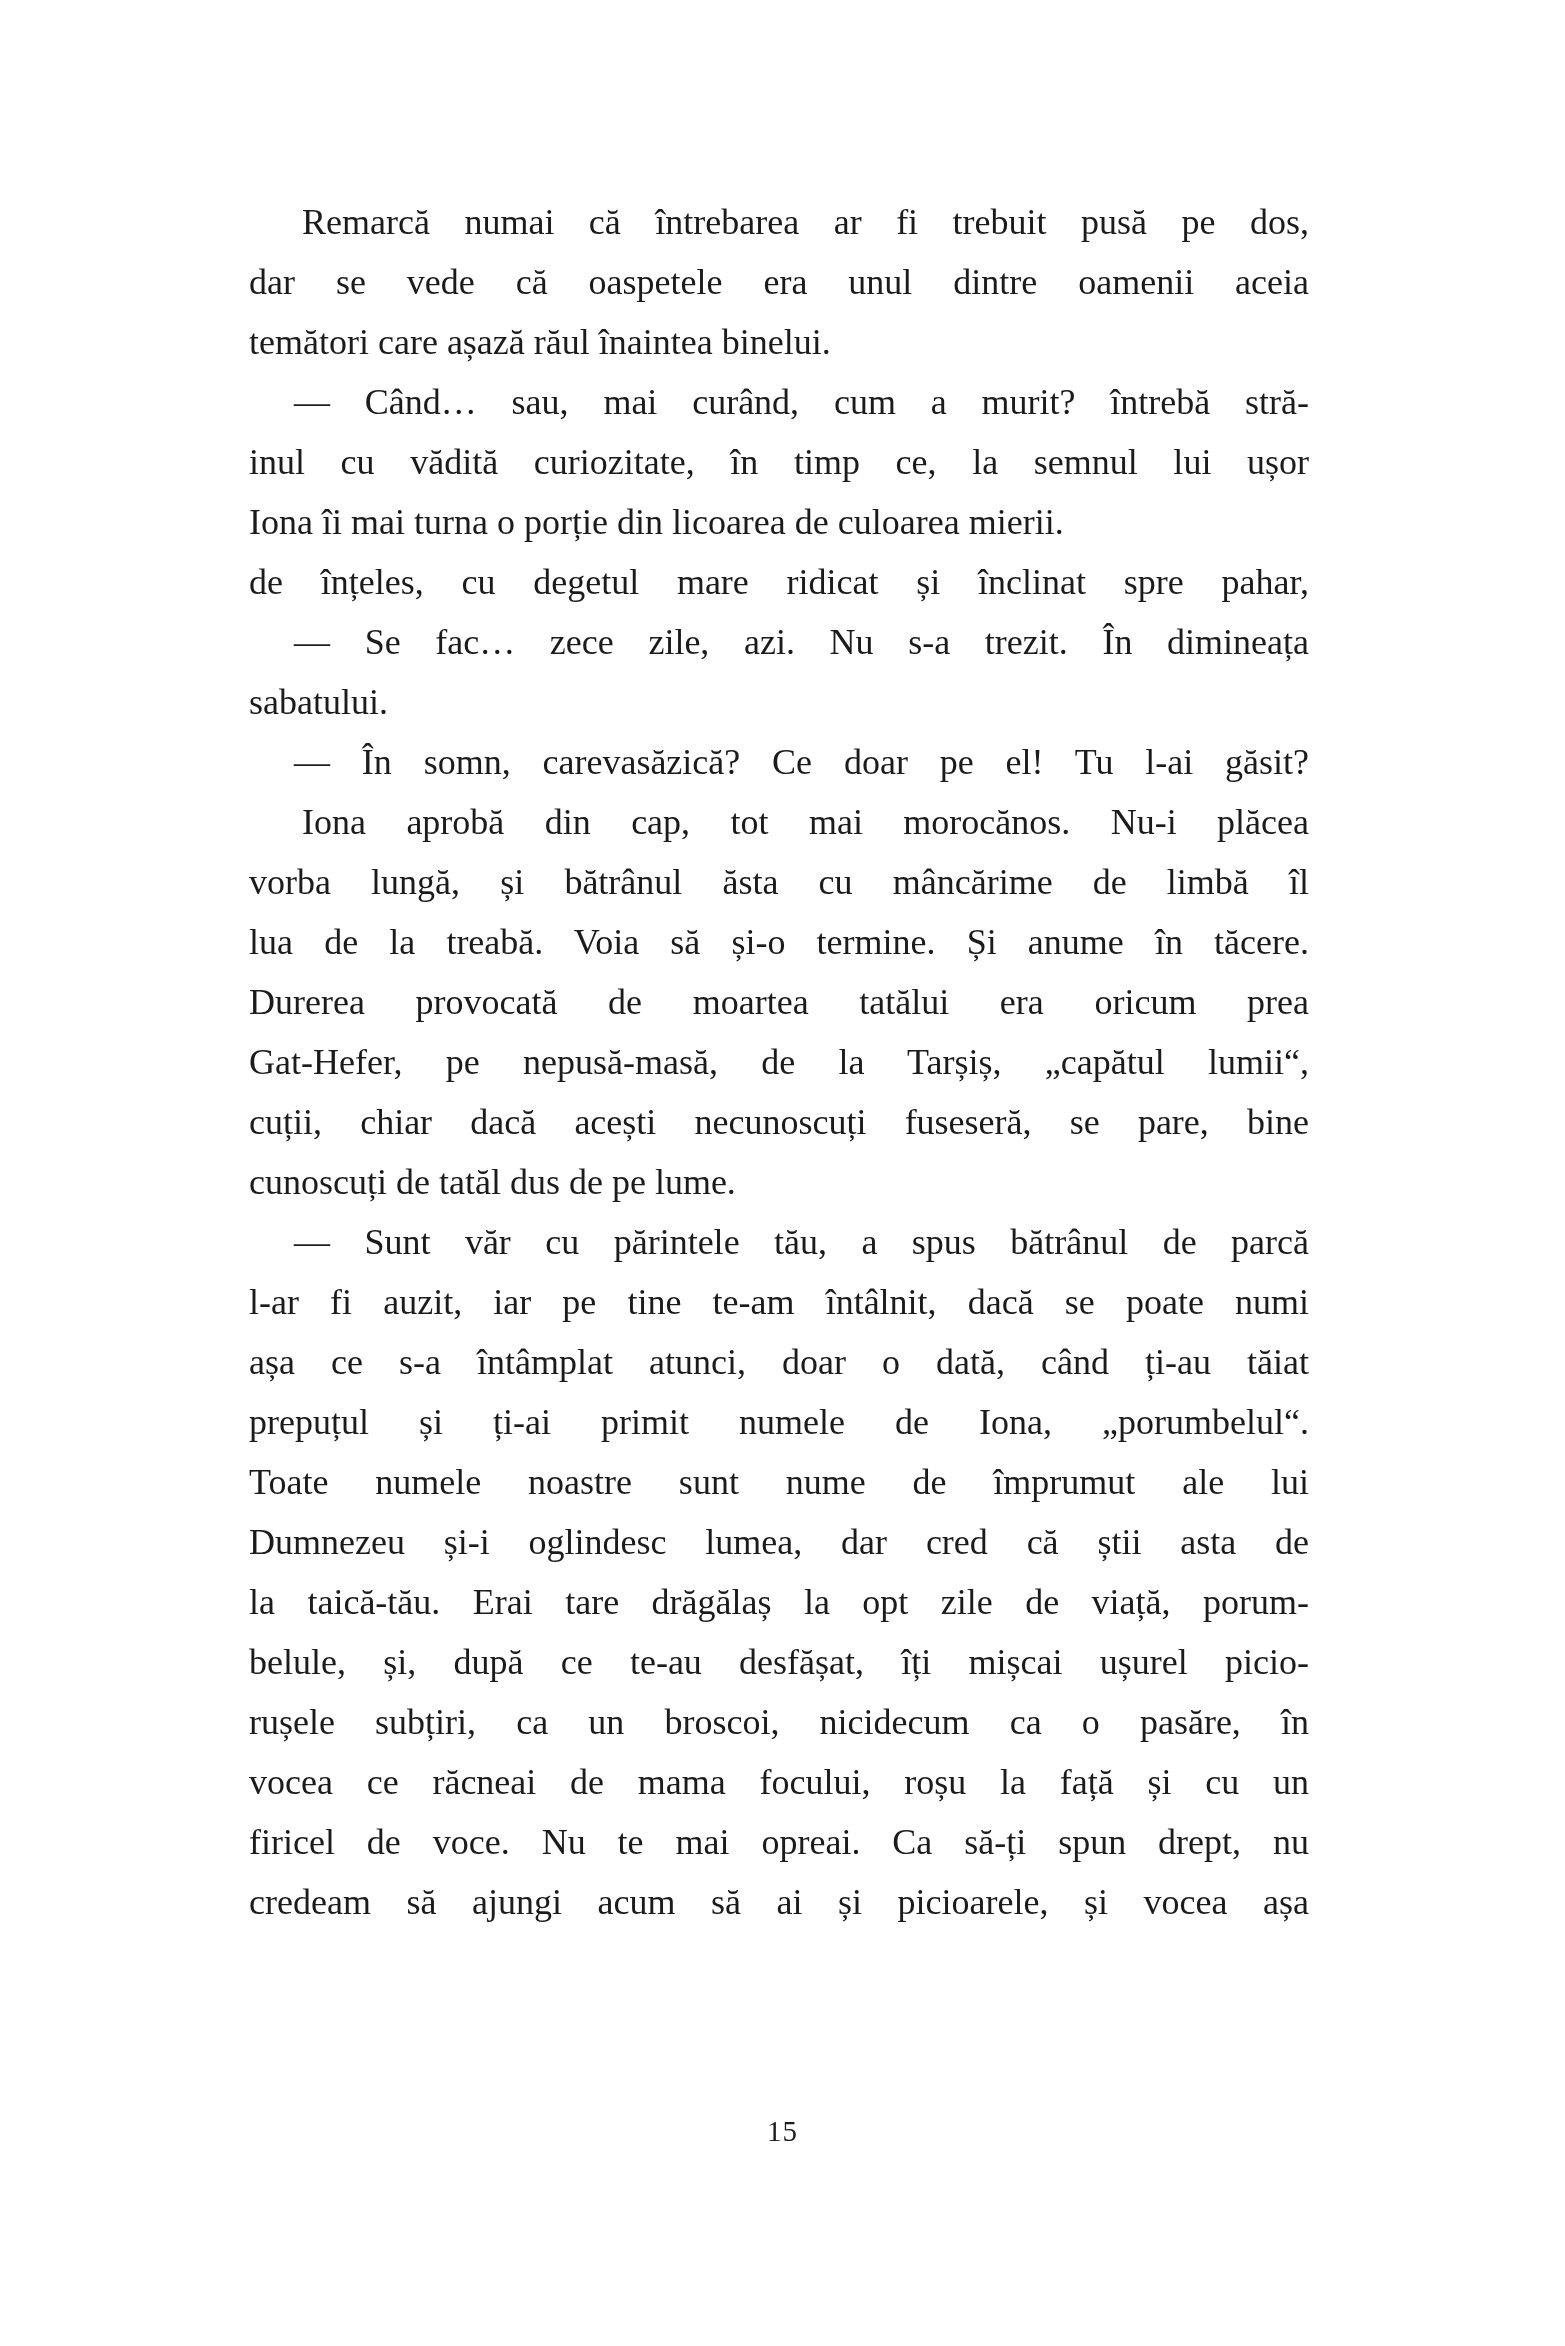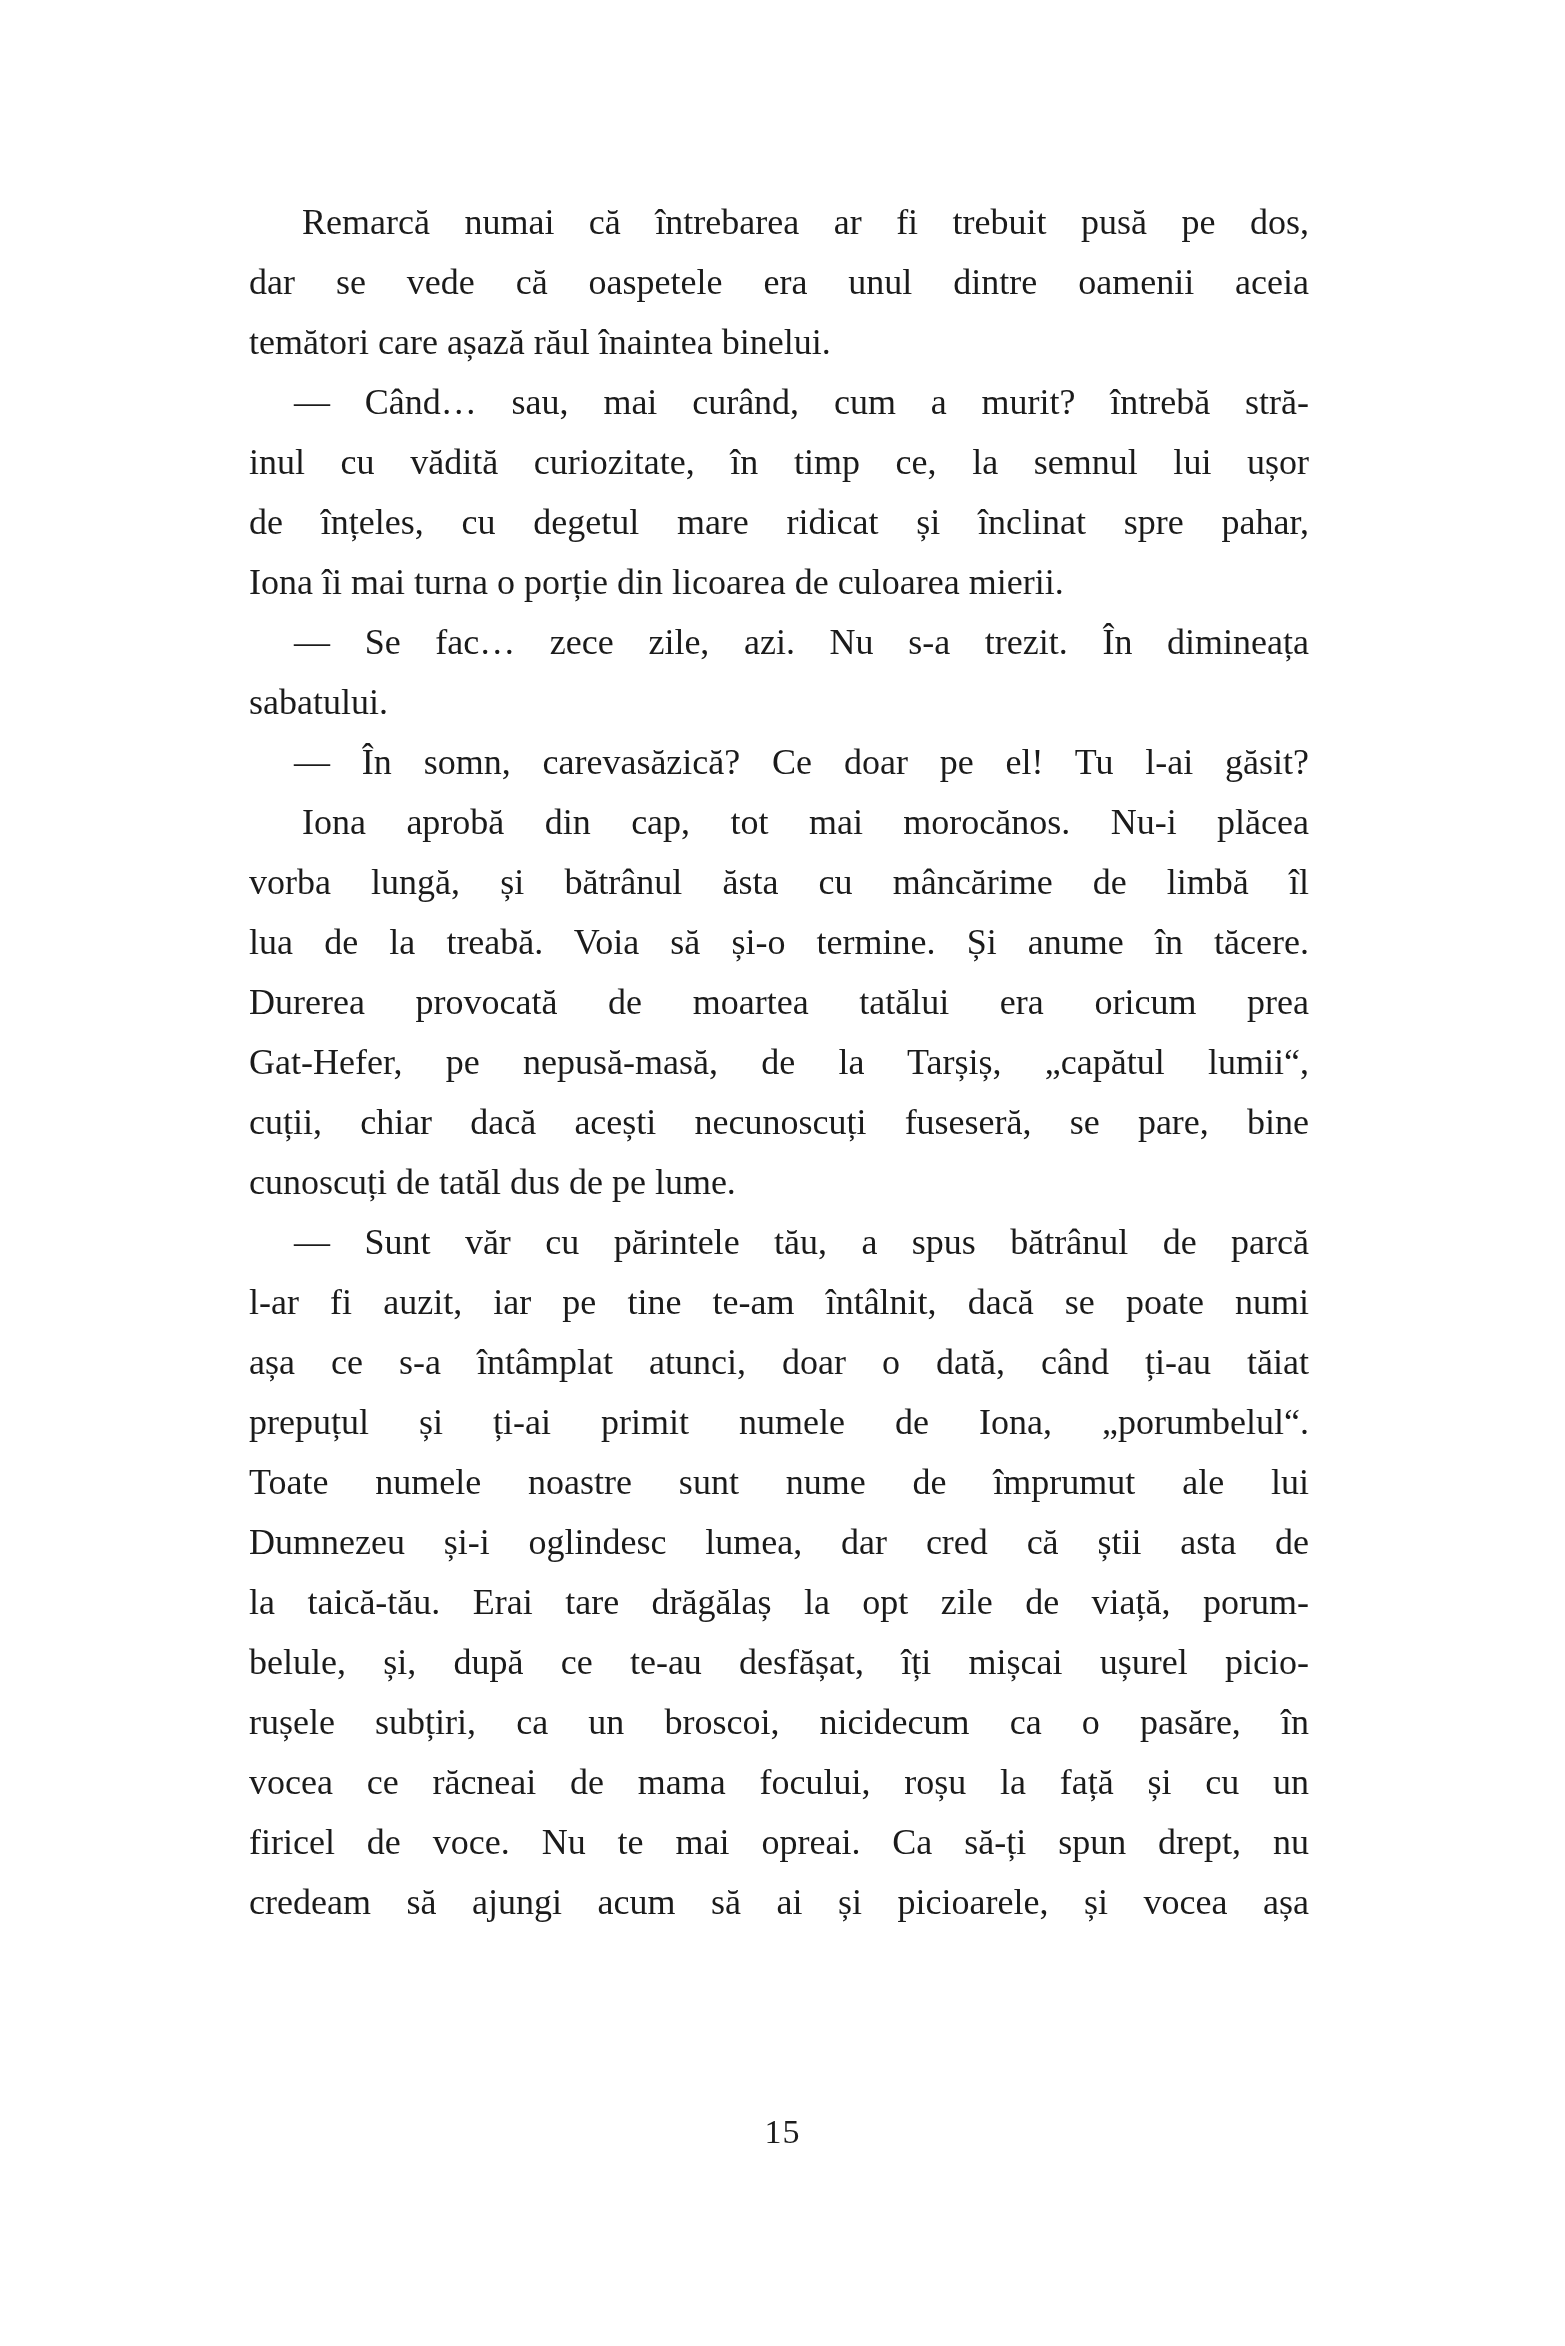--- a/index.html
+++ b/index.html
@@ -51,21 +51,21 @@
     display: block;
     white-space: normal;
     word-spacing: 0;
   }
   .page-number {
     position: absolute;
     left: 0;
     width: 1565px;
     top: 2108px;
     text-align: center;
-    font-size: 34px;
+    font-size: 29px;
     line-height: 47px;
     letter-spacing: 0.9px;
   }
 </style>
 </head>
 <body>
 
 <div class="page">
   <div class="text-block">
     <span class="line indent-first">
@@ -76,25 +76,25 @@
       </span>
     <span class="line last">
         <span class="line-inner">temători care așază răul înaintea binelui.</span>
       </span>
     <span class="line indent">
         <span class="line-inner">— Când… sau, mai curând, cum a murit? întrebă stră-</span>
       </span>
     <span class="line">
         <span class="line-inner">inul cu vădită curiozitate, în timp ce, la semnul lui ușor</span>
       </span>
+    <span class="line last">
+        <span class="line-inner">Iona îi mai turna o porție din licoarea de culoarea mierii.</span>
+      </span>
     <span class="line">
         <span class="line-inner">de înțeles, cu degetul mare ridicat și înclinat spre pahar,</span>
-      </span>
-    <span class="line last">
-        <span class="line-inner">Iona îi mai turna o porție din licoarea de culoarea mierii.</span>
       </span>
     <span class="line indent">
         <span class="line-inner">— Se fac… zece zile, azi. Nu s-a trezit. În dimineața</span>
       </span>
     <span class="line last">
         <span class="line-inner">sabatului.</span>
       </span>
     <span class="line indent">
         <span class="line-inner">— În somn, carevasăzică? Ce doar pe el! Tu l-ai găsit?</span>
       </span>

